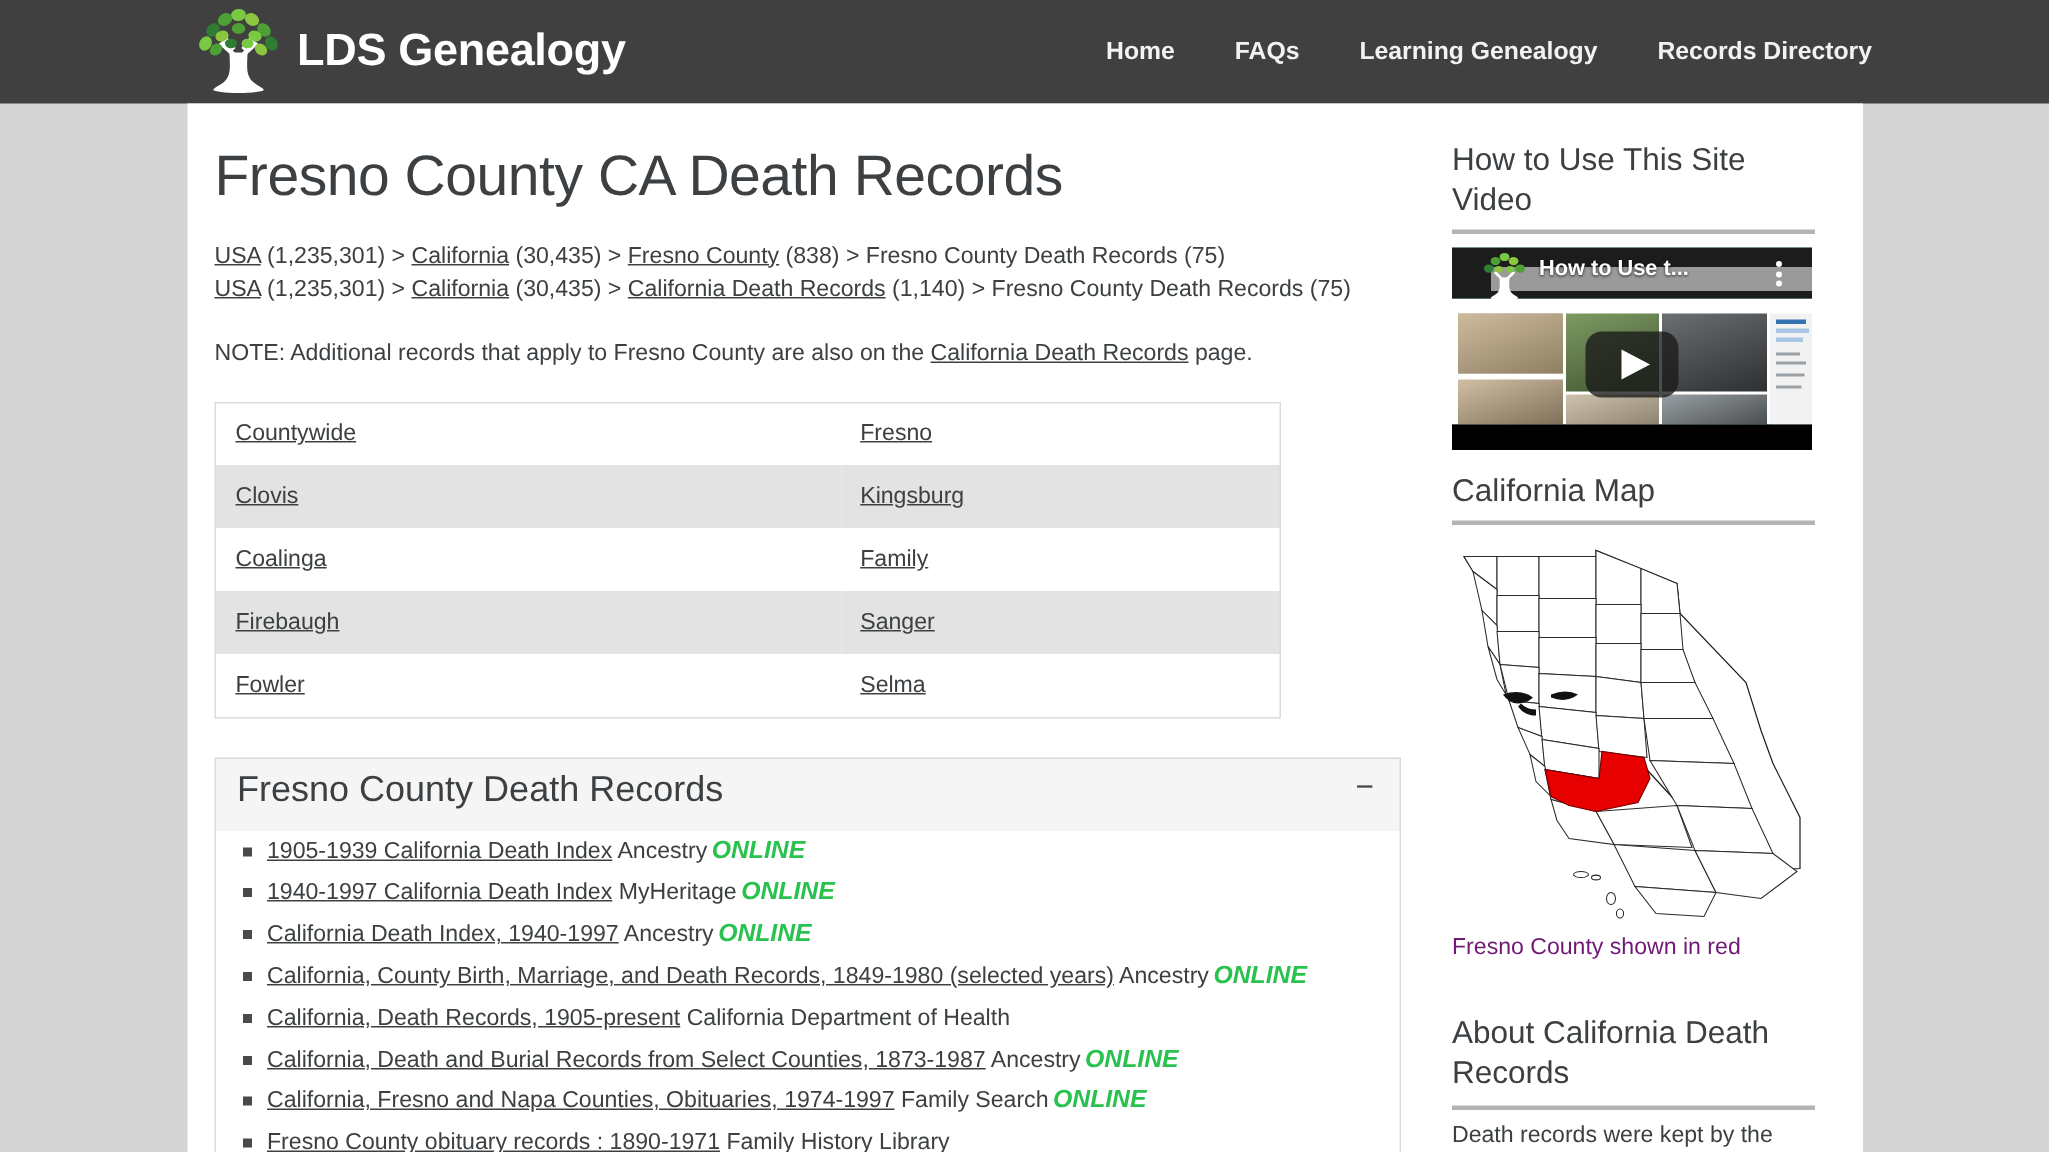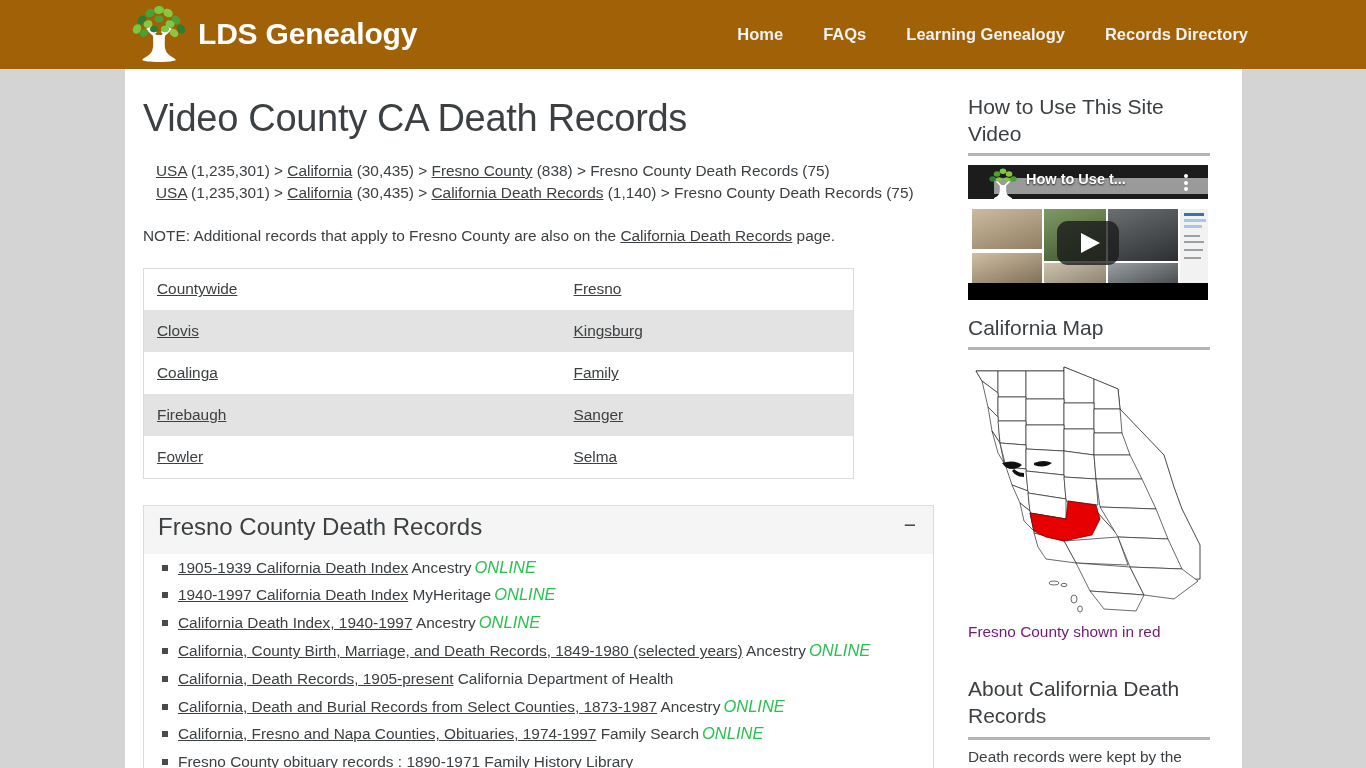--- a/index.html
+++ b/index.html
@@ -8,21 +8,21 @@
     width: 1366px; height: 768px;
     overflow: hidden;
     background: #d4d4d4;
     font-family: "Liberation Sans", sans-serif;
   }
 
   
   #topbar {
     position: absolute; top: 0; left: 0;
     width: 1366px; height: 69px;
-    background: #a16207;
+    background: #404040;
   }
   #logo-wrap {
     position: absolute; left: 128px; top: 4px;
     display: flex; align-items: center; gap: 8px;
   }
   #logo-mark { width: 62px; height: 60px; display: block; }
   #logo-text {
     color: #ffffff;
     font-size: 30px;
     font-weight: bold;
@@ -62,21 +62,20 @@
     color: #3c4043;
     letter-spacing: -0.3px;
     line-height: 1.15;
   }
   .crumbs {
     margin-top: 19px;
     font-size: 15.4px;
     color: #3c4043;
     line-height: 22.5px;
     max-width: 790px;
-    margin-left: 13px;
   }
   .crumbs a, .note a, .citytable a, .reclist a {
     color: #3c4043;
     text-decoration: underline;
     cursor: pointer;
   }
   .note {
     margin-top: 20px;
     font-size: 15.4px;
     color: #3c4043;
@@ -142,21 +141,21 @@
   .reclist li::before {
     content: "";
     position: absolute;
     left: -16px; top: 11px;
     width: 6px; height: 6px;
     background: #4a4a4a;
   }
   .online {
     color: #2ac24f;
     font-style: italic;
-    font-weight: normal;
+    font-weight: bold;
     font-size: 16.5px;
     margin-left: 3px;
     text-align: center;
   }
   .src { color: #3c4043; }
 
   
   #sidebar {
     position: absolute; left: 843px; top: 0;
     width: 242px;
@@ -271,21 +270,21 @@
     <a class="navlink">FAQs</a>
     <a class="navlink">Learning Genealogy</a>
     <a class="navlink">Records Directory</a>
   </nav>
 </div>
 
 <div id="page">
 
   <div id="main">
 
-    <h1 id="page-title">Video County CA Death Records</h1>
+    <h1 id="page-title">Fresno County CA Death Records</h1>
 
     <div class="crumbs">
       <div>
         <a>USA</a><span> (1,235,301) &gt; </span><a>California</a><span> (30,435) &gt; </span><a>Fresno County</a><span> (838) &gt; </span><span>Fresno County Death Records (75)</span>
       </div>
       <div>
         <a>USA</a><span> (1,235,301) &gt; </span><a>California</a><span> (30,435) &gt; </span><a>California Death Records</a><span> (1,140) &gt; </span><span>Fresno County Death Records (75)</span>
       </div>
     </div>
 

